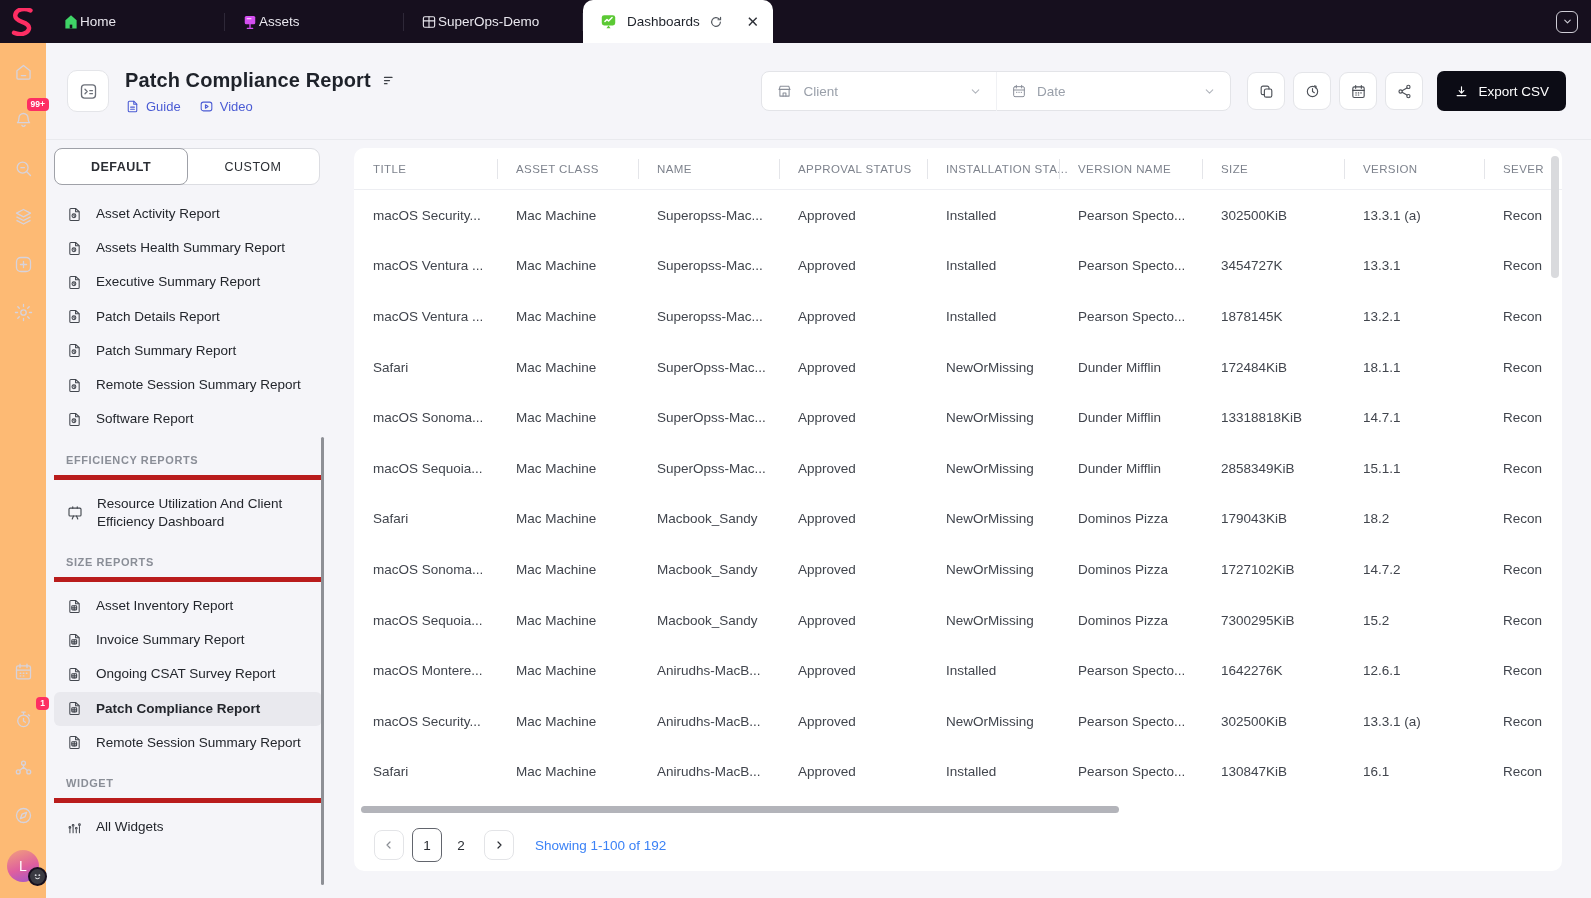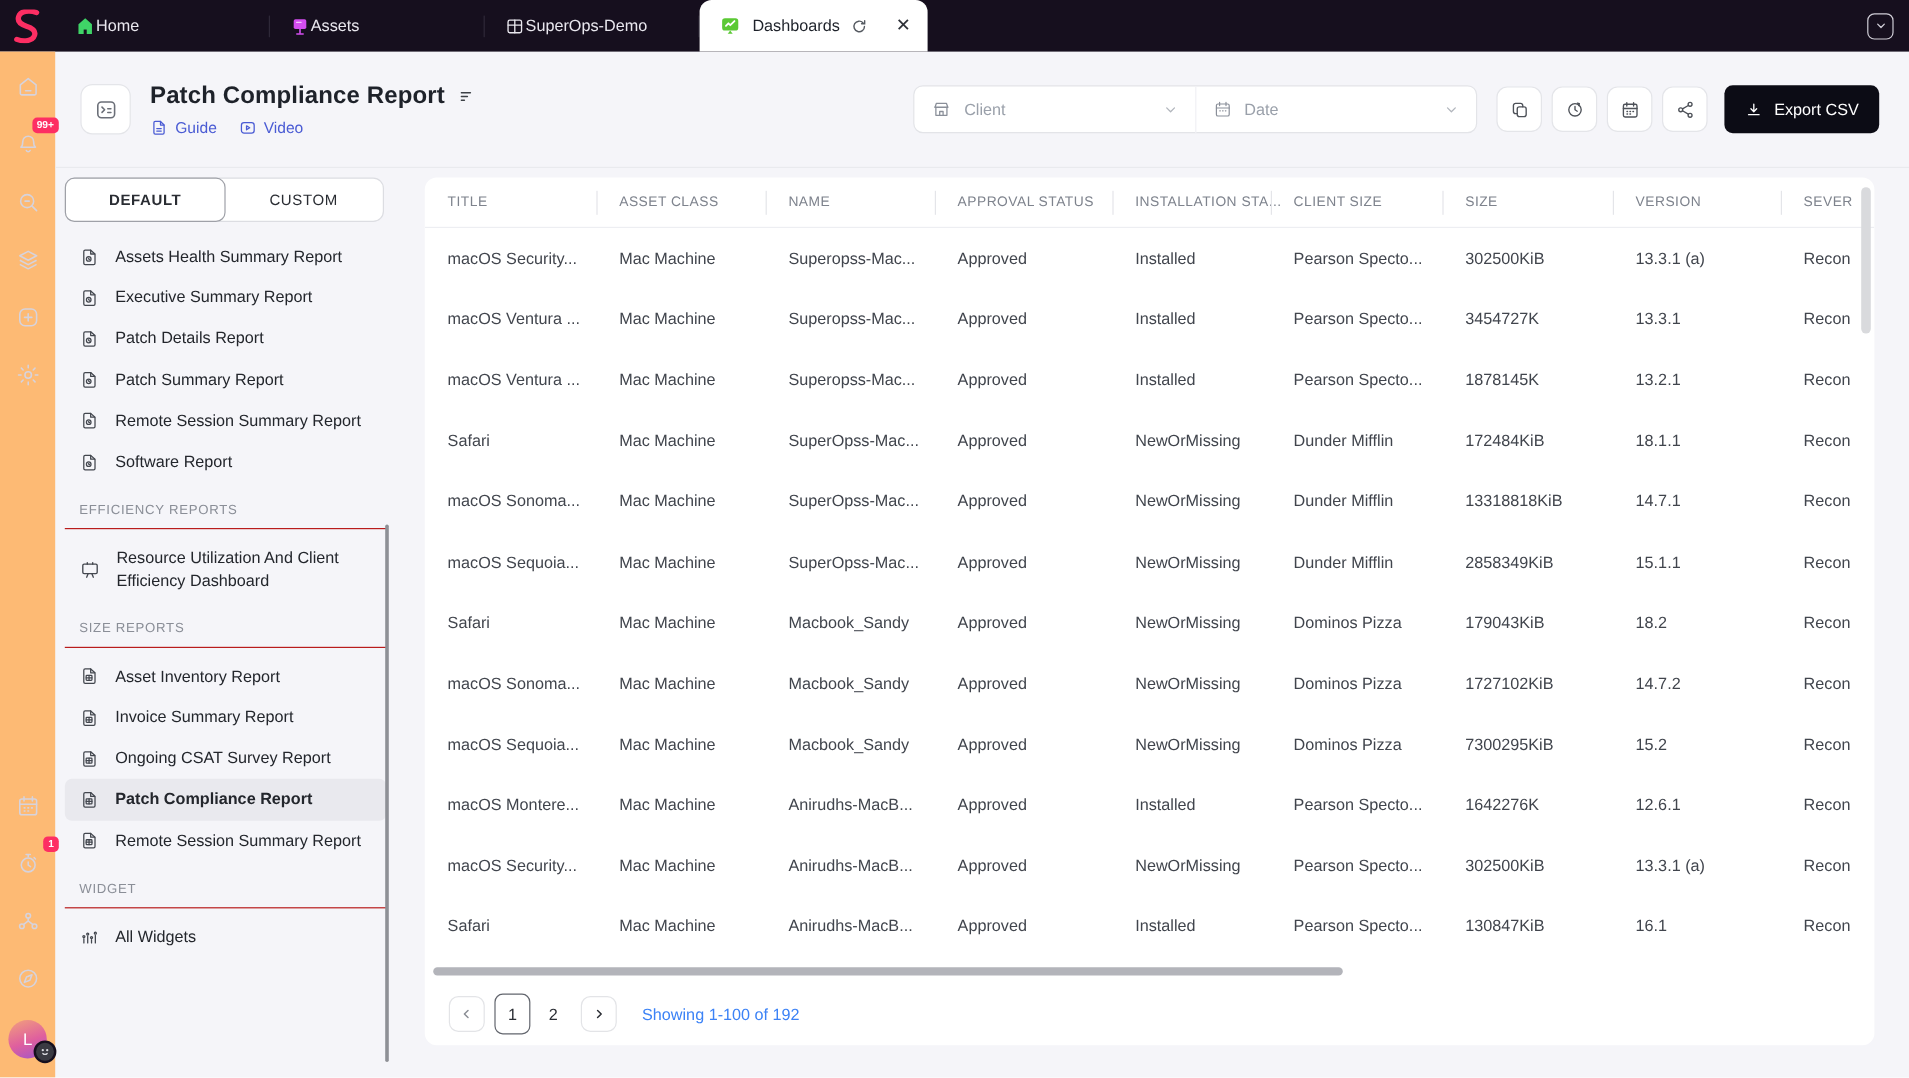--- a/index.html
+++ b/index.html
@@ -50,21 +50,21 @@
   
   .content{flex:1;display:flex;padding:8px 0 0 8px;min-height:0;}
   .report-panel{width:268px;position:relative;flex-shrink:0;}
   .seg{display:flex;height:37px;background:#fff;border:1px solid #dcdde2;border-radius:9px;margin-bottom:12px;width:266px;}
   .seg-btn{flex:1;display:flex;align-items:center;justify-content:center;font-size:12.5px;letter-spacing:0.5px;color:#2a2d33;cursor:pointer;font-weight:500;border-radius:8px;}
   .seg-btn.active{border:1.5px solid #9fa1a8;background:#fff;font-weight:600;margin:-1px;}
   .r-item{display:flex;align-items:center;gap:13px;padding:8px 12px;font-size:13.5px;color:#23262c;cursor:pointer;border-radius:6px;}
   .r-item .ric{color:#43474f;flex-shrink:0;display:flex;}
   .r-item .r-label{line-height:1.35;}
   .r-item.selected{background:#e9e9ee;font-weight:700;}
-  .sec-title{font-size:11px;font-weight:400;color:#8a8e97;letter-spacing:0.6px;padding:17px 12px 9px;border-bottom:1px solid #b91c1c;margin-bottom:7px;}
+  .sec-title{font-size:11px;font-weight:700;color:#8a8e97;letter-spacing:0.6px;padding:17px 12px 9px;border-bottom:5px solid #b91c1c;margin-bottom:7px;}
   .panel-scroll{position:absolute;right:-2px;top:289px;width:3px;height:448px;background:#8e9096;border-radius:2px;}
 
   
   .table-wrap{flex:1;margin:0 29px 0 32px;min-width:0;}
   .table-card{background:#fff;border-radius:10px;height:723px;position:relative;overflow:hidden;}
   .thead{display:flex;height:42px;align-items:center;border-bottom:1px solid #edeef2;}
   .th{flex-shrink:0;padding-left:19px;font-size:11.5px;color:#7e838d;letter-spacing:0.4px;position:relative;white-space:nowrap;cursor:pointer;}
   .th + .th::before{content:"";position:absolute;left:0;top:50%;transform:translateY(-50%);width:1px;height:20px;background:#e4e5e9;}
   .tr{display:flex;height:50.6px;align-items:center;}
   .td{flex-shrink:0;padding-left:19px;font-size:13.5px;color:#41454d;white-space:nowrap;}
@@ -351,20 +351,31 @@
         <div id="default-list">
             <div class="r-item">
               <span class="ric">
                 <svg width="17" height="17" viewBox="0 0 24 24" fill="none" stroke="currentColor" stroke-width="1.5" stroke-linecap="round" stroke-linejoin="round">
                   <path d="M13.5 3.5H7A1.6 1.6 0 0 0 5.4 5.1v13.8A1.6 1.6 0 0 0 7 20.5h10a1.6 1.6 0 0 0 1.6-1.6V8Z"></path>
                   <path d="M13.5 3.5V8h4.6"></path>
                   <circle cx="11.2" cy="13.8" r="2.7"></circle>
                   <path d="M11.2 12.8v1l.9.6"></path>
                 </svg>
               </span>
+              <span class="r-label">Asset Activity Report</span>
+            </div>
+            <div class="r-item">
+              <span class="ric">
+                <svg width="17" height="17" viewBox="0 0 24 24" fill="none" stroke="currentColor" stroke-width="1.5" stroke-linecap="round" stroke-linejoin="round">
+                  <path d="M13.5 3.5H7A1.6 1.6 0 0 0 5.4 5.1v13.8A1.6 1.6 0 0 0 7 20.5h10a1.6 1.6 0 0 0 1.6-1.6V8Z"></path>
+                  <path d="M13.5 3.5V8h4.6"></path>
+                  <circle cx="11.2" cy="13.8" r="2.7"></circle>
+                  <path d="M11.2 12.8v1l.9.6"></path>
+                </svg>
+              </span>
               <span class="r-label">Assets Health Summary Report</span>
             </div>
             <div class="r-item">
               <span class="ric">
                 <svg width="17" height="17" viewBox="0 0 24 24" fill="none" stroke="currentColor" stroke-width="1.5" stroke-linecap="round" stroke-linejoin="round">
                   <path d="M13.5 3.5H7A1.6 1.6 0 0 0 5.4 5.1v13.8A1.6 1.6 0 0 0 7 20.5h10a1.6 1.6 0 0 0 1.6-1.6V8Z"></path>
                   <path d="M13.5 3.5V8h4.6"></path>
                   <circle cx="11.2" cy="13.8" r="2.7"></circle>
                   <path d="M11.2 12.8v1l.9.6"></path>
                 </svg>
@@ -502,21 +513,21 @@
       </div>
 
       <div class="table-wrap">
         <div class="table-card">
           <div class="thead" id="thead">
               <div class="th" style="width:143px">TITLE</div>
               <div class="th" style="width:141px">ASSET CLASS</div>
               <div class="th" style="width:141px">NAME</div>
               <div class="th" style="width:148px">APPROVAL STATUS</div>
               <div class="th" style="width:132px">INSTALLATION STA...</div>
-              <div class="th" style="width:143px">CLIENT SIZE</div>
+              <div class="th" style="width:143px">VERSION NAME</div>
               <div class="th" style="width:142px">SIZE</div>
               <div class="th" style="width:140px">VERSION</div>
               <div class="th" style="width:120px">SEVER</div>
             </div>
           <div id="tbody">
               <div class="tr">
                 <div class="td" style="width:143px">macOS Security...</div>
                 <div class="td" style="width:141px">Mac Machine</div>
                 <div class="td" style="width:141px">Superopss-Mac...</div>
                 <div class="td" style="width:148px">Approved</div>

